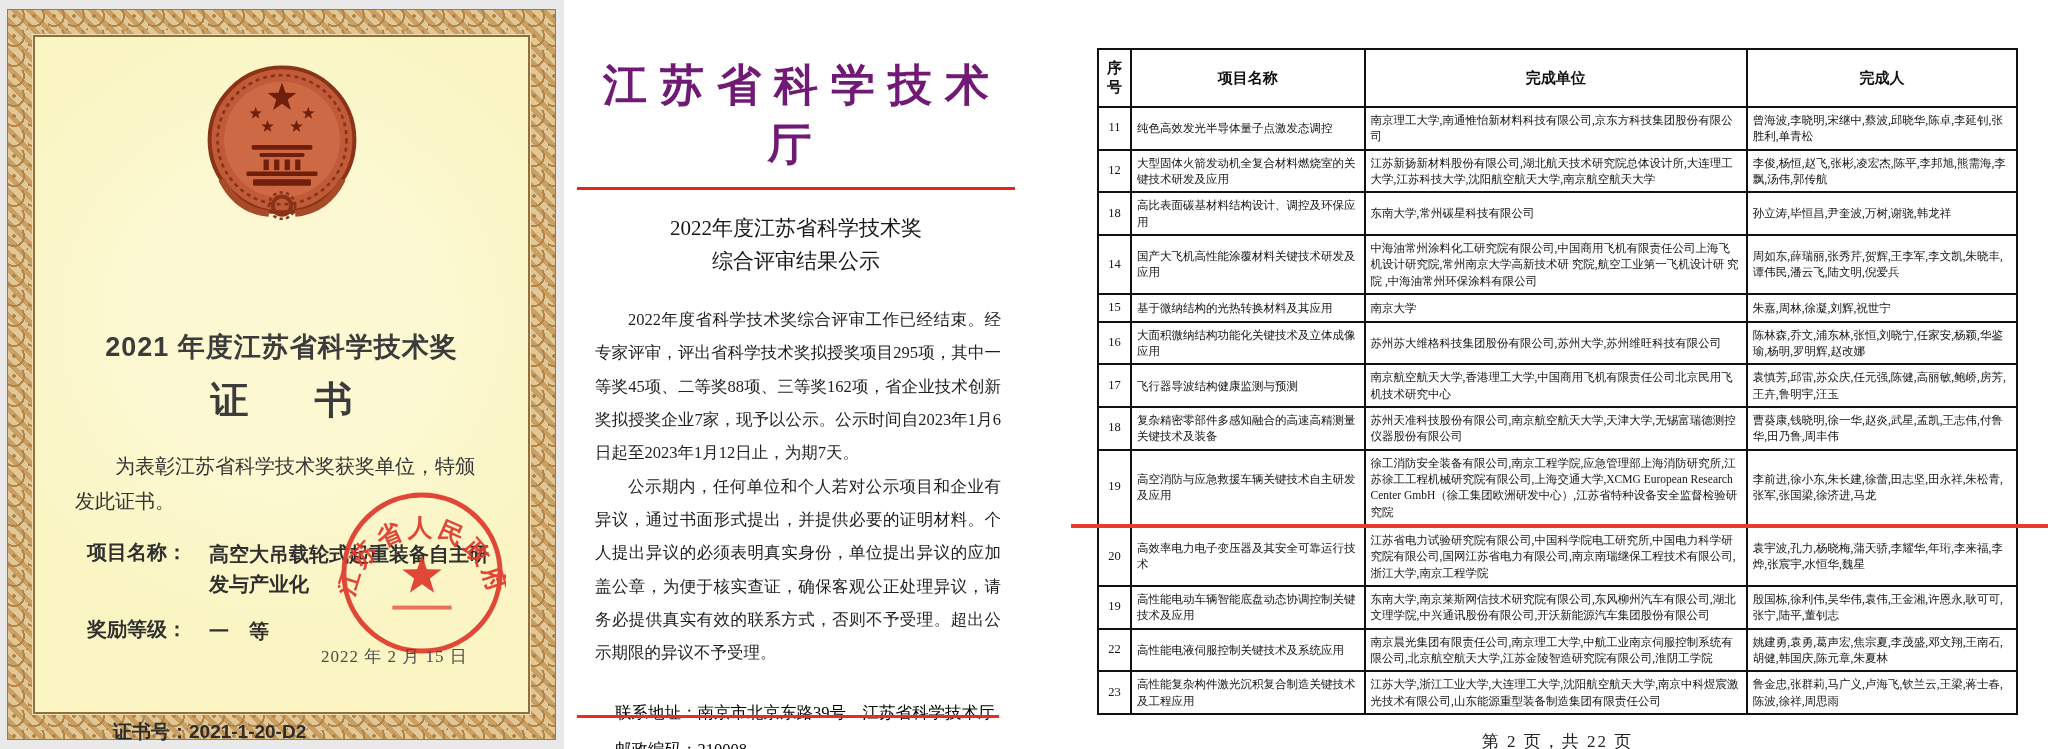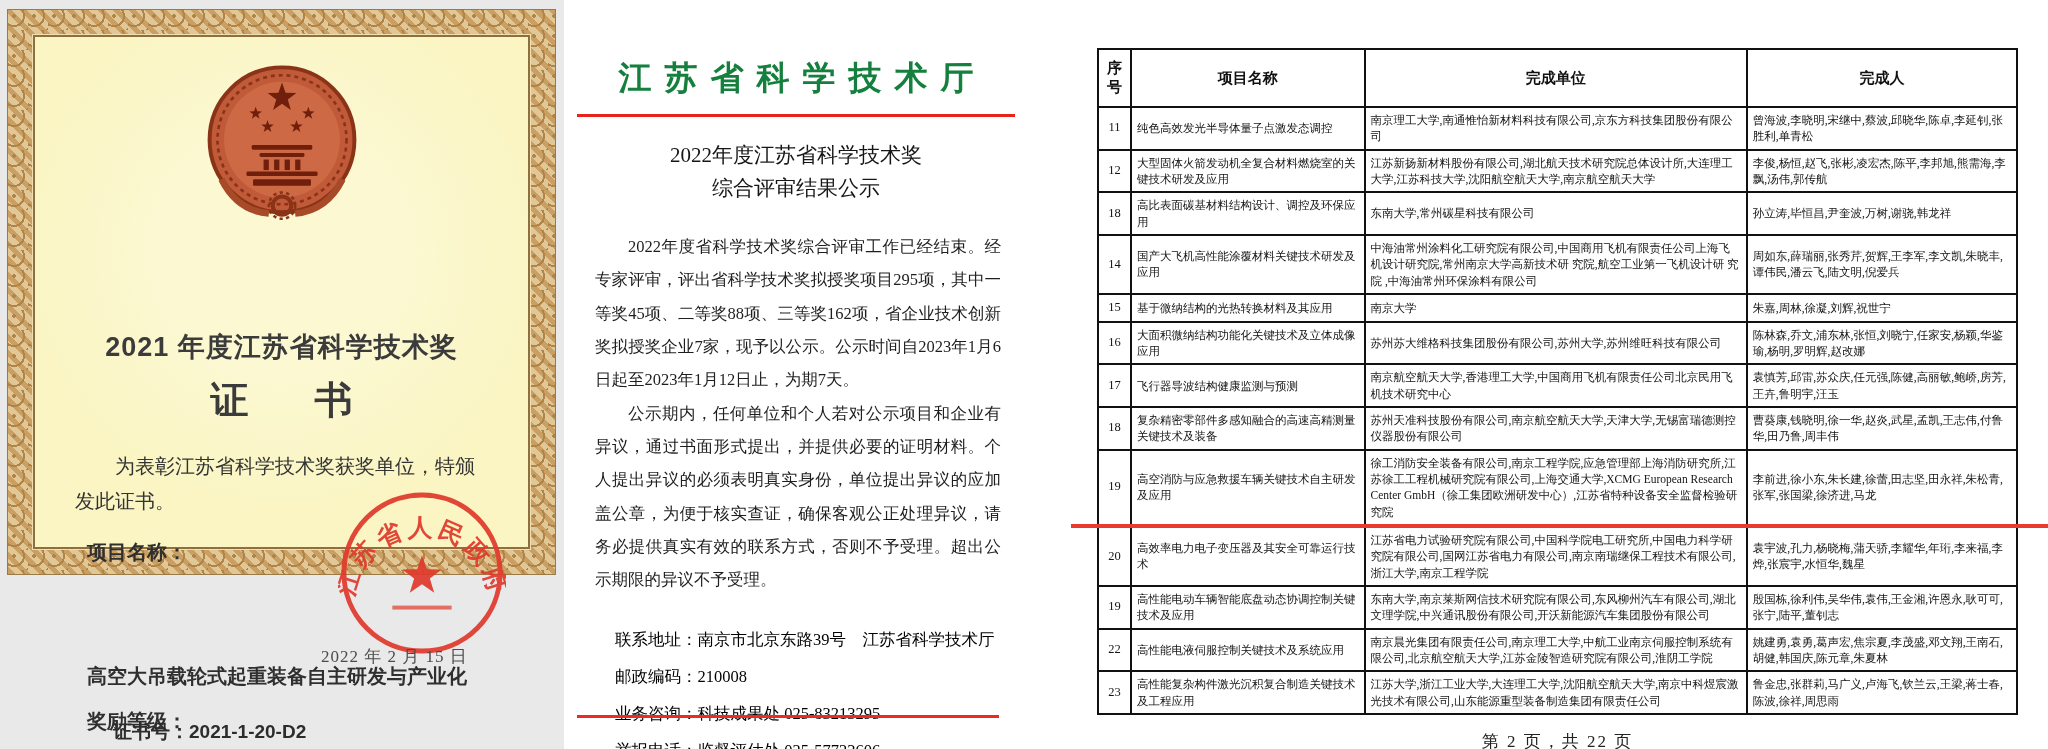--- a/index.html
+++ b/index.html
@@ -2,21 +2,21 @@
 <html><head>
 <meta charset="utf-8">
 <style>
   * { margin:0; padding:0; box-sizing:border-box; }
   body { background:#fff; font-family:"Liberation Serif","DejaVu Serif",serif; }
   .canvas { position:relative; width:2048px; height:749px; background:#fff; overflow:hidden; }
 
   
   .photo-bg { position:absolute; left:0; top:0; width:564px; height:749px; background:#e9e9e9; }
   .certificate {
-    position:absolute; left:7px; top:9px; width:549px; height:566px;
+    position:absolute; left:7px; top:9px; width:549px; height:731px;
     background-color:#d9bb88;
     background-image:
       repeating-radial-gradient(circle at 6px 6px, #b08347 0 2px, rgba(0,0,0,0) 2px 9px),
       repeating-linear-gradient(45deg, #c99f63 0 5px, #e2c796 5px 11px);
     background-size:20px 20px, auto;
     border:1px solid #9a7a45;
   }
   .cert-inner {
     position:absolute; inset:25px; background:#faf5c2;
     background-image:radial-gradient(circle at 50% 42%, #fcf8d2 0 30%, rgba(0,0,0,0) 70%);
@@ -25,33 +25,33 @@
   .emblem { position:absolute; left:50%; top:26px; transform:translateX(-50%); }
   .cert-title { position:absolute; top:292px; left:0; width:100%; text-align:center;
     font-family:"Liberation Sans","DejaVu Sans",sans-serif; font-weight:bold;
     font-size:27px; color:#3b3b3b; letter-spacing:1px; }
   .cert-sub { position:absolute; top:338px; left:0; width:100%; text-align:center;
     font-family:"Liberation Sans","DejaVu Sans",sans-serif; font-weight:bold;
     font-size:38px; color:#3b3b3b; letter-spacing:14px; text-indent:14px; }
   .cert-body { position:absolute; top:412px; left:40px; right:36px;
     font-size:20px; color:#333; line-height:1.75; text-indent:2em; }
   .cert-fields { position:absolute; top:502px; left:52px; right:26px; }
-  .cert-field { display:flex; margin-bottom:17px; font-size:20px; color:#2f2f2f;flex-direction:column; }
+  .cert-field { display:flex; margin-bottom:17px; font-size:20px; color:#2f2f2f; }
   .cert-field .lbl { flex:0 0 122px; font-weight:bold; }
   .cert-field .val { flex:1; font-weight:bold; line-height:1.5; }
   .seal { position:absolute; right:22px; top:452px; opacity:.93; }
   .cert-date { position:absolute; left:286px; top:608px; font-size:17px; color:#4c4c4c;
     letter-spacing:1px; z-index:2; }
   .cert-no { position:absolute; left:78px; top:682px; font-size:19px; font-weight:bold;
     color:#2c2c2c; font-family:"Liberation Sans","DejaVu Sans",sans-serif; }
 
   
   .notice { position:absolute; left:577px; top:22px; width:438px; height:712px; background:#fff; }
-  .agency { margin-top:34px; text-align:center; color:#15803d; font-weight:bold;
-    font-size:33px; letter-spacing:13px; text-indent:13px;
+  .agency { margin-top:34px; text-align:center; color:#701a75; font-weight:bold;
+    font-size:44px; letter-spacing:13px; text-indent:13px;
     font-family:"Liberation Sans","DejaVu Sans",sans-serif; }
   .agency-rule { margin-top:13px; height:3px; background:#e8231a; }
   .notice-title { margin-top:22px; text-align:center; font-size:21px; color:#161616; line-height:1.55; }
   .notice-paras { margin-top:26px; padding:0 14px 0 18px; }
   .notice-paras p { font-size:16.5px; color:#1e1e1e; line-height:2.02; text-indent:2em; text-align:justify; }
   .contacts { margin-top:24px; padding-left:38px; }
   .contacts div { font-size:16.5px; color:#000000; line-height:2.25; }
   .notice-rule-bottom { position:absolute; left:0; right:16px; bottom:16px; height:3px; background:#ee2b22; }
 
   

